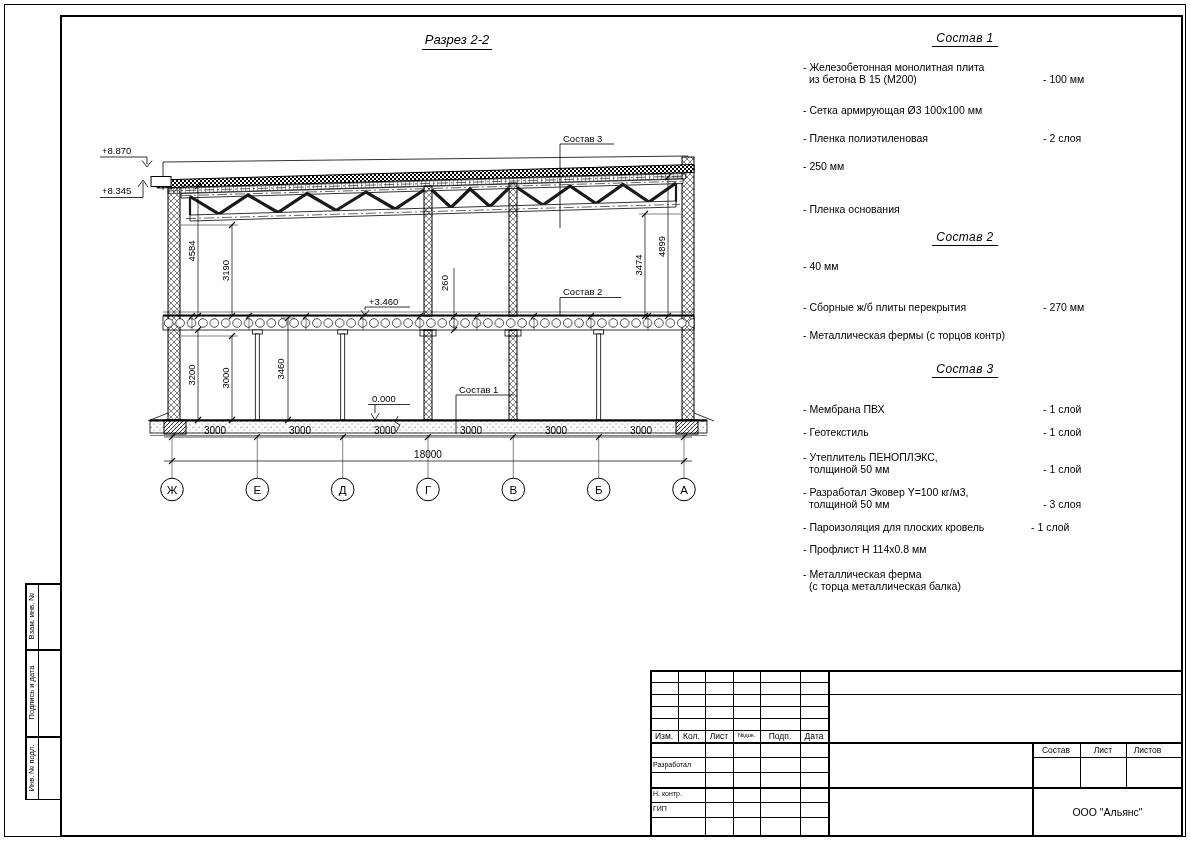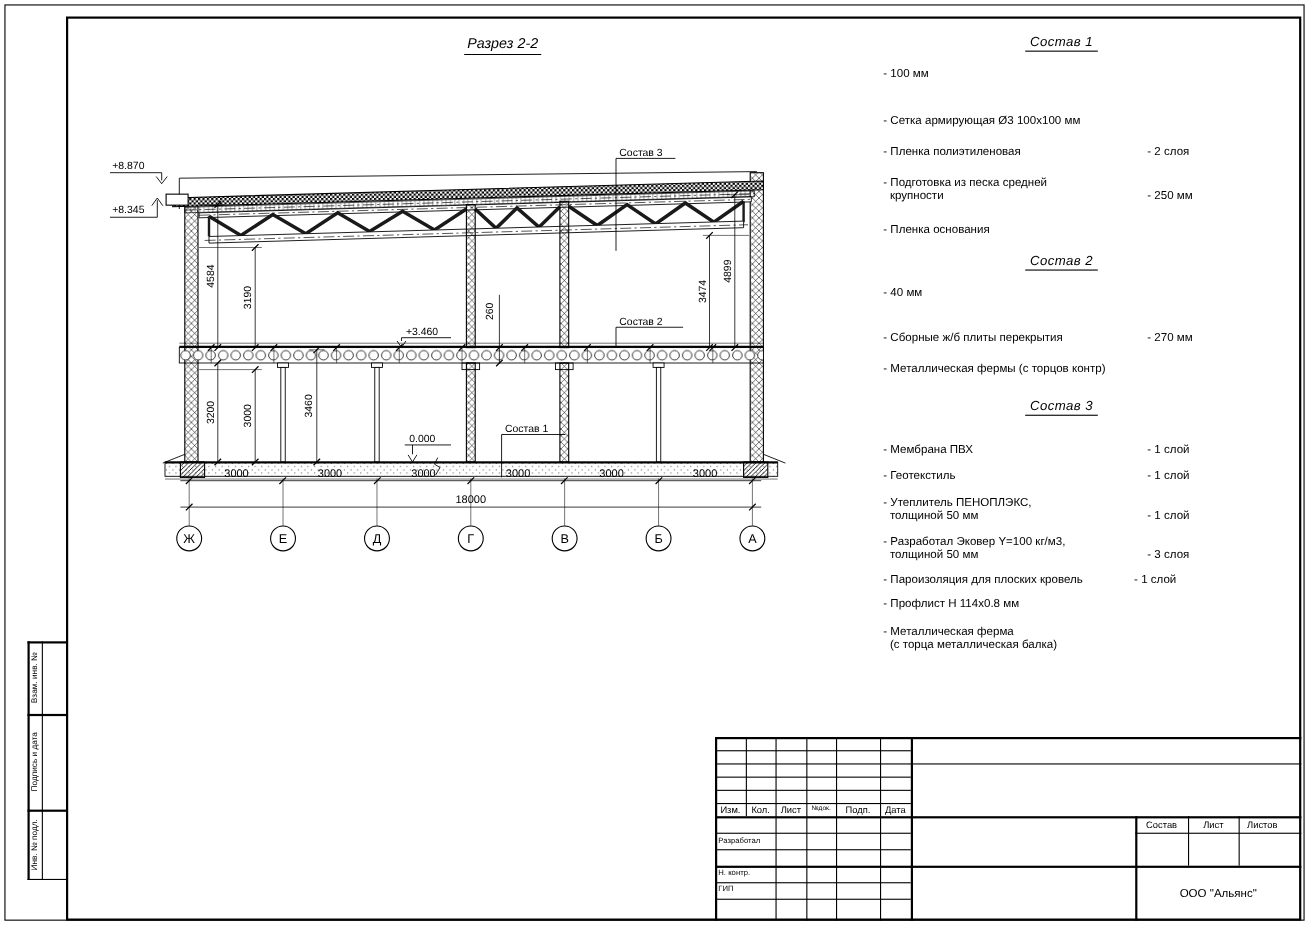--- a/index.html
+++ b/index.html
@@ -188,35 +188,35 @@
     <text class="axisL" x="428" y="493.5" text-anchor="middle">Г</text>
     <text class="axisL" x="513.3" y="493.5" text-anchor="middle">В</text>
     <text class="axisL" x="598.7" y="493.5" text-anchor="middle">Б</text>
     <text class="axisL" x="684" y="493.5" text-anchor="middle">А</text>
   </g>
 </svg>
 
 <div>
   <div class="abs spec-title" style="left:800px;top:31px"><span>Состав 1</span></div>
   <div class="abs spec-item" style="left:803px;top:61px">
+    <div class="spec-name">
+        <div>- Железобетонная монолитная плита</div>
+        <div style="padding-left:6px">из бетона В 15 (М200)</div>
+      </div>
     <div class="spec-val">- 100 мм</div>
     </div>
   <div class="abs spec-item" style="left:803px;top:104px">
     <div class="spec-name" style="width:300px">- Сетка армирующая Ø3 100х100 мм</div>
       <div class="spec-val"></div>
     </div>
   <div class="abs spec-item" style="left:803px;top:132px">
     <div class="spec-name">- Пленка полиэтиленовая</div>
     <div class="spec-val">- 2 слоя</div>
     </div>
   <div class="abs spec-item" style="left:803px;top:160px">
-    <div class="spec-name">
-        <div>- Подготовка из песка средней</div>
-        <div style="padding-left:6px">крупности</div>
-      </div>
     <div class="spec-val">- 250 мм</div>
     </div>
   <div class="abs spec-item" style="left:803px;top:203px">
     <div class="spec-name">- Пленка основания</div>
       <div class="spec-val"></div>
     </div>
 
   <div class="abs spec-title" style="left:800px;top:230px"><span>Состав 2</span></div>
   <div class="abs spec-item" style="left:803px;top:260px">
     <div class="spec-val">- 40 мм</div>

